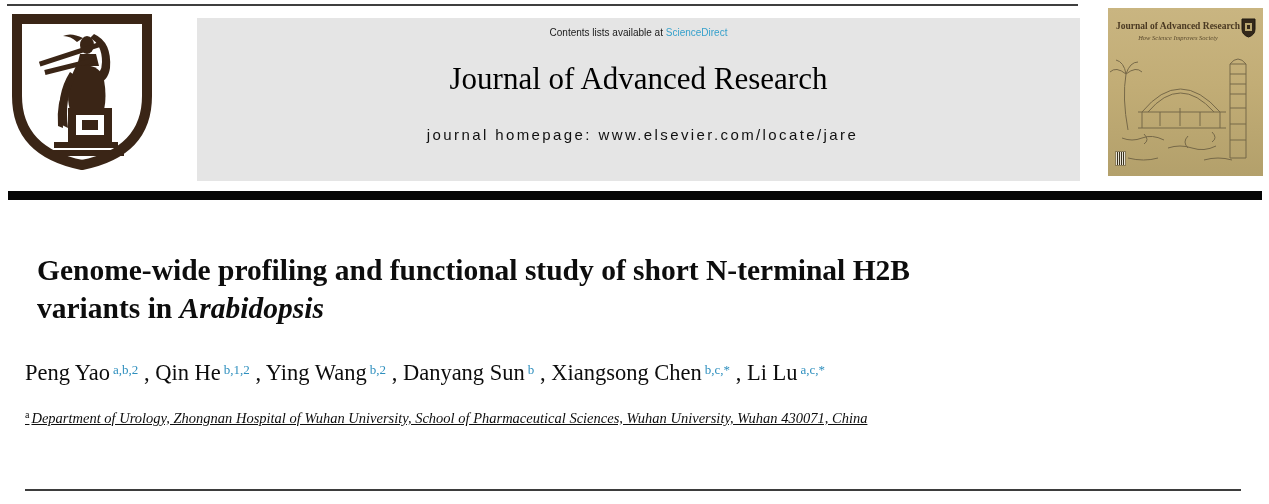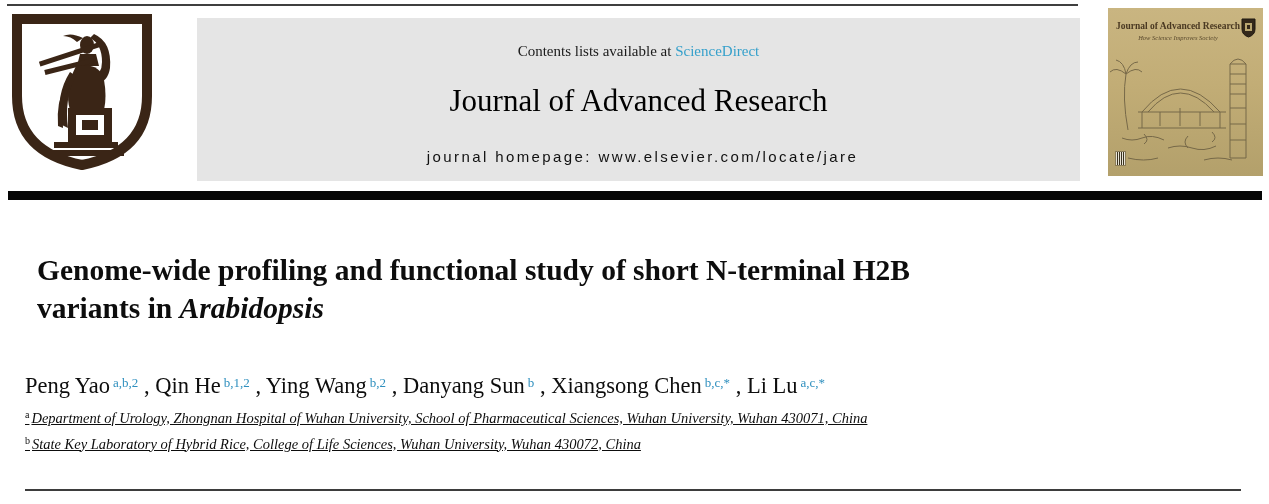--- a/index.html
+++ b/index.html
@@ -11,22 +11,22 @@
     position:absolute; left:7px; top:4px; width:1071px; height:2px; background:#3f3f3f;
   }
   
   .pub-logo { position:absolute; left:8px; top:12px; width:148px; height:160px; }
   
   .masthead {
     position:absolute; left:197px; top:18px; width:883px; height:163px;
     background:#e5e5e5; text-align:center;
   }
   .contents-line {
-    padding-top:25px; font-family:Liberation Serif, serif;
-    font-size:15px; color:#1a1a1a;
+    padding-top:9px; font-family:Liberation Sans, sans-serif;
+    font-size:10px; color:#1a1a1a;
   }
   .sciencedirect-link { color:#35a0cb; cursor:pointer; }
   .journal-title {
     margin-top:23px; font-family:"Liberation Serif", serif;
     font-size:31px; font-weight:normal; color:#000;
   }
   .homepage-line {
     margin-top:29px; font-family:"Liberation Sans", sans-serif;
     font-size:15px; letter-spacing:2.4px; color:#111;margin-left:8px;
   }
@@ -54,21 +54,21 @@
   
   .black-bar { position:absolute; left:8px; top:191px; width:1254px; height:9px; background:#050505; }
   
   .article-title {
     position:absolute; left:25px; top:251px; width:1050px;
     font-family:"Liberation Serif", serif; font-size:29.5px; line-height:38px; color:#0d0d0d;margin-left:12px;
   }
   .article-title i { }
   .author-line {
     position:absolute; left:25px; top:360px; width:1100px;
-    font-family:"Liberation Serif", serif; font-size:22.5px; color:#0d0d0d;margin-top:13px;
+    font-family:"Liberation Serif", serif; font-size:22.5px; color:#0d0d0d;
   }
   .au-sup {
     font-size:13px; color:#2e8fbe; vertical-align:6px; margin-left:3px;
   }
   .au-sep { color:#0d0d0d; }
   .affiliations {
     position:absolute; left:25px; top:404px; width:1100px;
     font-family:"Liberation Serif", serif; font-style:italic; font-size:14.5px;
     line-height:21.5px; color:#0d0d0d;text-decoration:underline;
   }
@@ -165,19 +165,18 @@
     <span><span class="au-name">Danyang Sun</span><sup class="au-sup">b</sup></span>
   <span class="au-sep">, </span>
     <span><span class="au-name">Xiangsong Chen</span><sup class="au-sup">b,c,*</sup></span>
   <span class="au-sep">, </span>
     <span><span class="au-name">Li Lu</span><sup class="au-sup">a,c,*</sup></span>
   </div>
 
   <div class="affiliations">
     <div><sup class="aff-sup">a</sup><span class="aff-text">Department of Urology, Zhongnan Hospital of Wuhan University, School of Pharmaceutical Sciences, Wuhan University, Wuhan 430071, China</span></div>
 
-    <div><sup class="aff-sup">b</sup><span class="aff-text">State Key Laboratory of Hybrid Rice, College of Life Sciences, Wuhan University, Wuhan 430072, China</span></div>
 
   </div>
 
   <div class="bottom-rule"></div>
 
 </div>
 
 </body></html>

